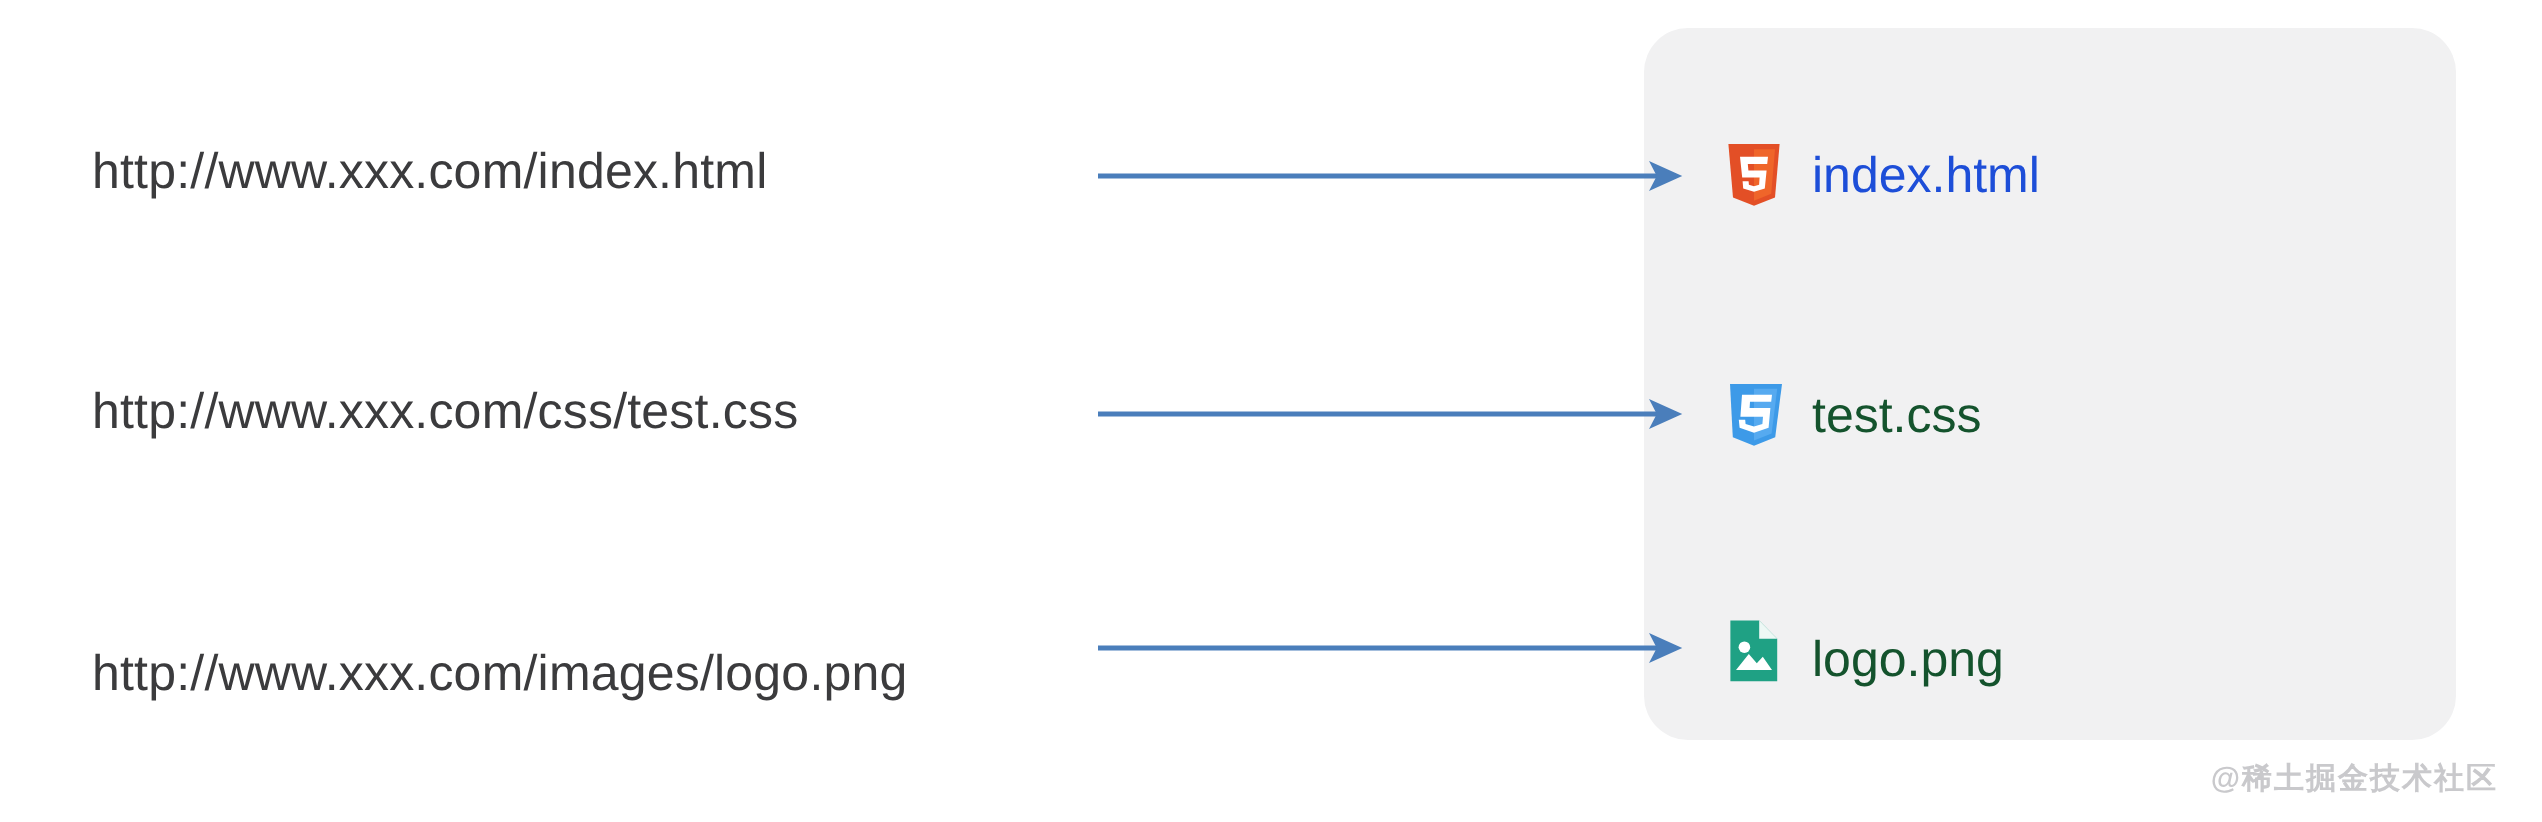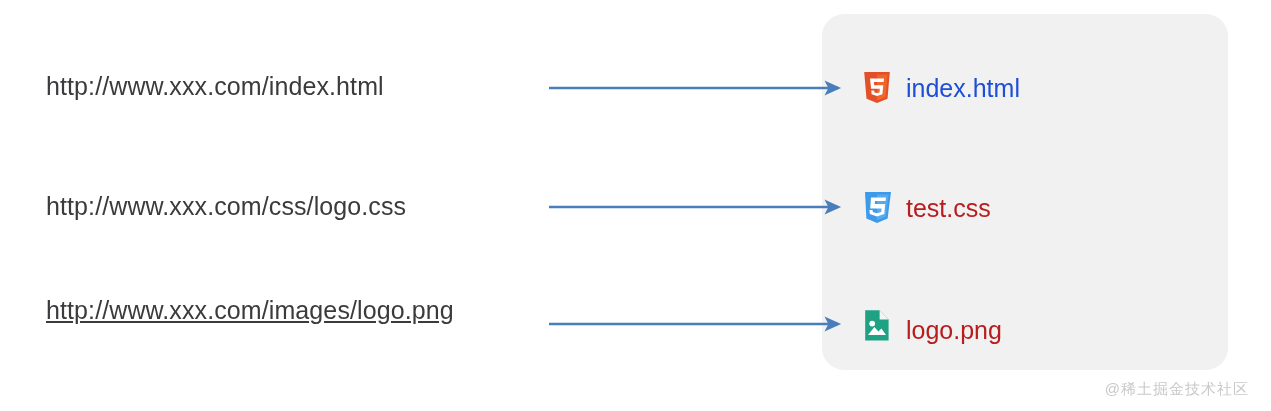--- a/index.html
+++ b/index.html
@@ -34,21 +34,21 @@
     position: absolute;
     left: 46px;
     font-size: 25px;
     line-height: 1;
     color: #3b3b3d;
     white-space: nowrap;
     letter-spacing: 0.1px;
   }
   .url-row-0 { top: 74px; }
   .url-row-1 { top: 194px; }
-  .url-row-2 { top: 298px; text-decoration: underline; }
+  .url-row-2 { top: 325px; }
 
   
   .arrow {
     position: absolute;
     left: 548px;
     width: 304px;
     height: 18px;
   }
   .arrow-row-0 { top: 79px; }
   .arrow-row-1 { top: 198px; }
@@ -72,46 +72,47 @@
     height: 34px;
     flex: 0 0 30px;
     display: block;
   }
   .file-icon svg { display: block; }
 
   .file-name {
     margin-left: 14px;
     font-size: 25px;
     line-height: 1;
-    color: #b91c1c;
+    color: #14532d;
     white-space: nowrap;
   }
   .file-name.tint-warm { color: #1d4ed8; }
 
   
   .watermark {
     position: absolute;
     right: 22px;
     bottom: 12px;
     font-size: 15px;
     color: #c9c9cc;
     letter-spacing: 1px;
     white-space: nowrap;
+    font-weight: bold;
   }
 </style>
 </head>
 <body>
 
 <div id="stage">
 
   <div class="panel"></div>
 
   <div class="url-label url-row-0">http://www.xxx.com/index.html</div>
 
-  <div class="url-label url-row-1">http://www.xxx.com/css/logo.css</div>
+  <div class="url-label url-row-1">http://www.xxx.com/css/test.css</div>
 
   <div class="url-label url-row-2">http://www.xxx.com/images/logo.png</div>
 
   <div class="arrow arrow-row-0">
     <svg width="304" height="18" viewBox="0 0 304 18" xmlns="http://www.w3.org/2000/svg">
       <defs>
         <marker id="ah0" markerWidth="7" markerHeight="7" refX="5.2" refY="3.5" orient="auto">
           <path d="M0,0.6 L6.4,3.5 L0,6.4 L1.5,3.5 Z" fill="#4a7ebb"></path>
         </marker>
       </defs>

